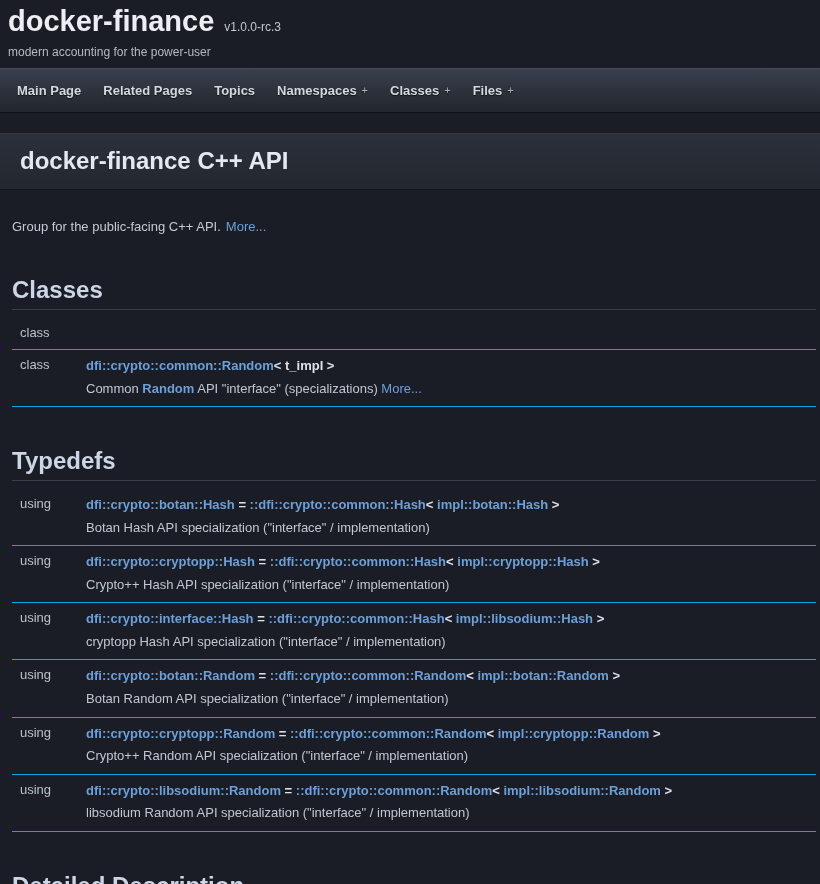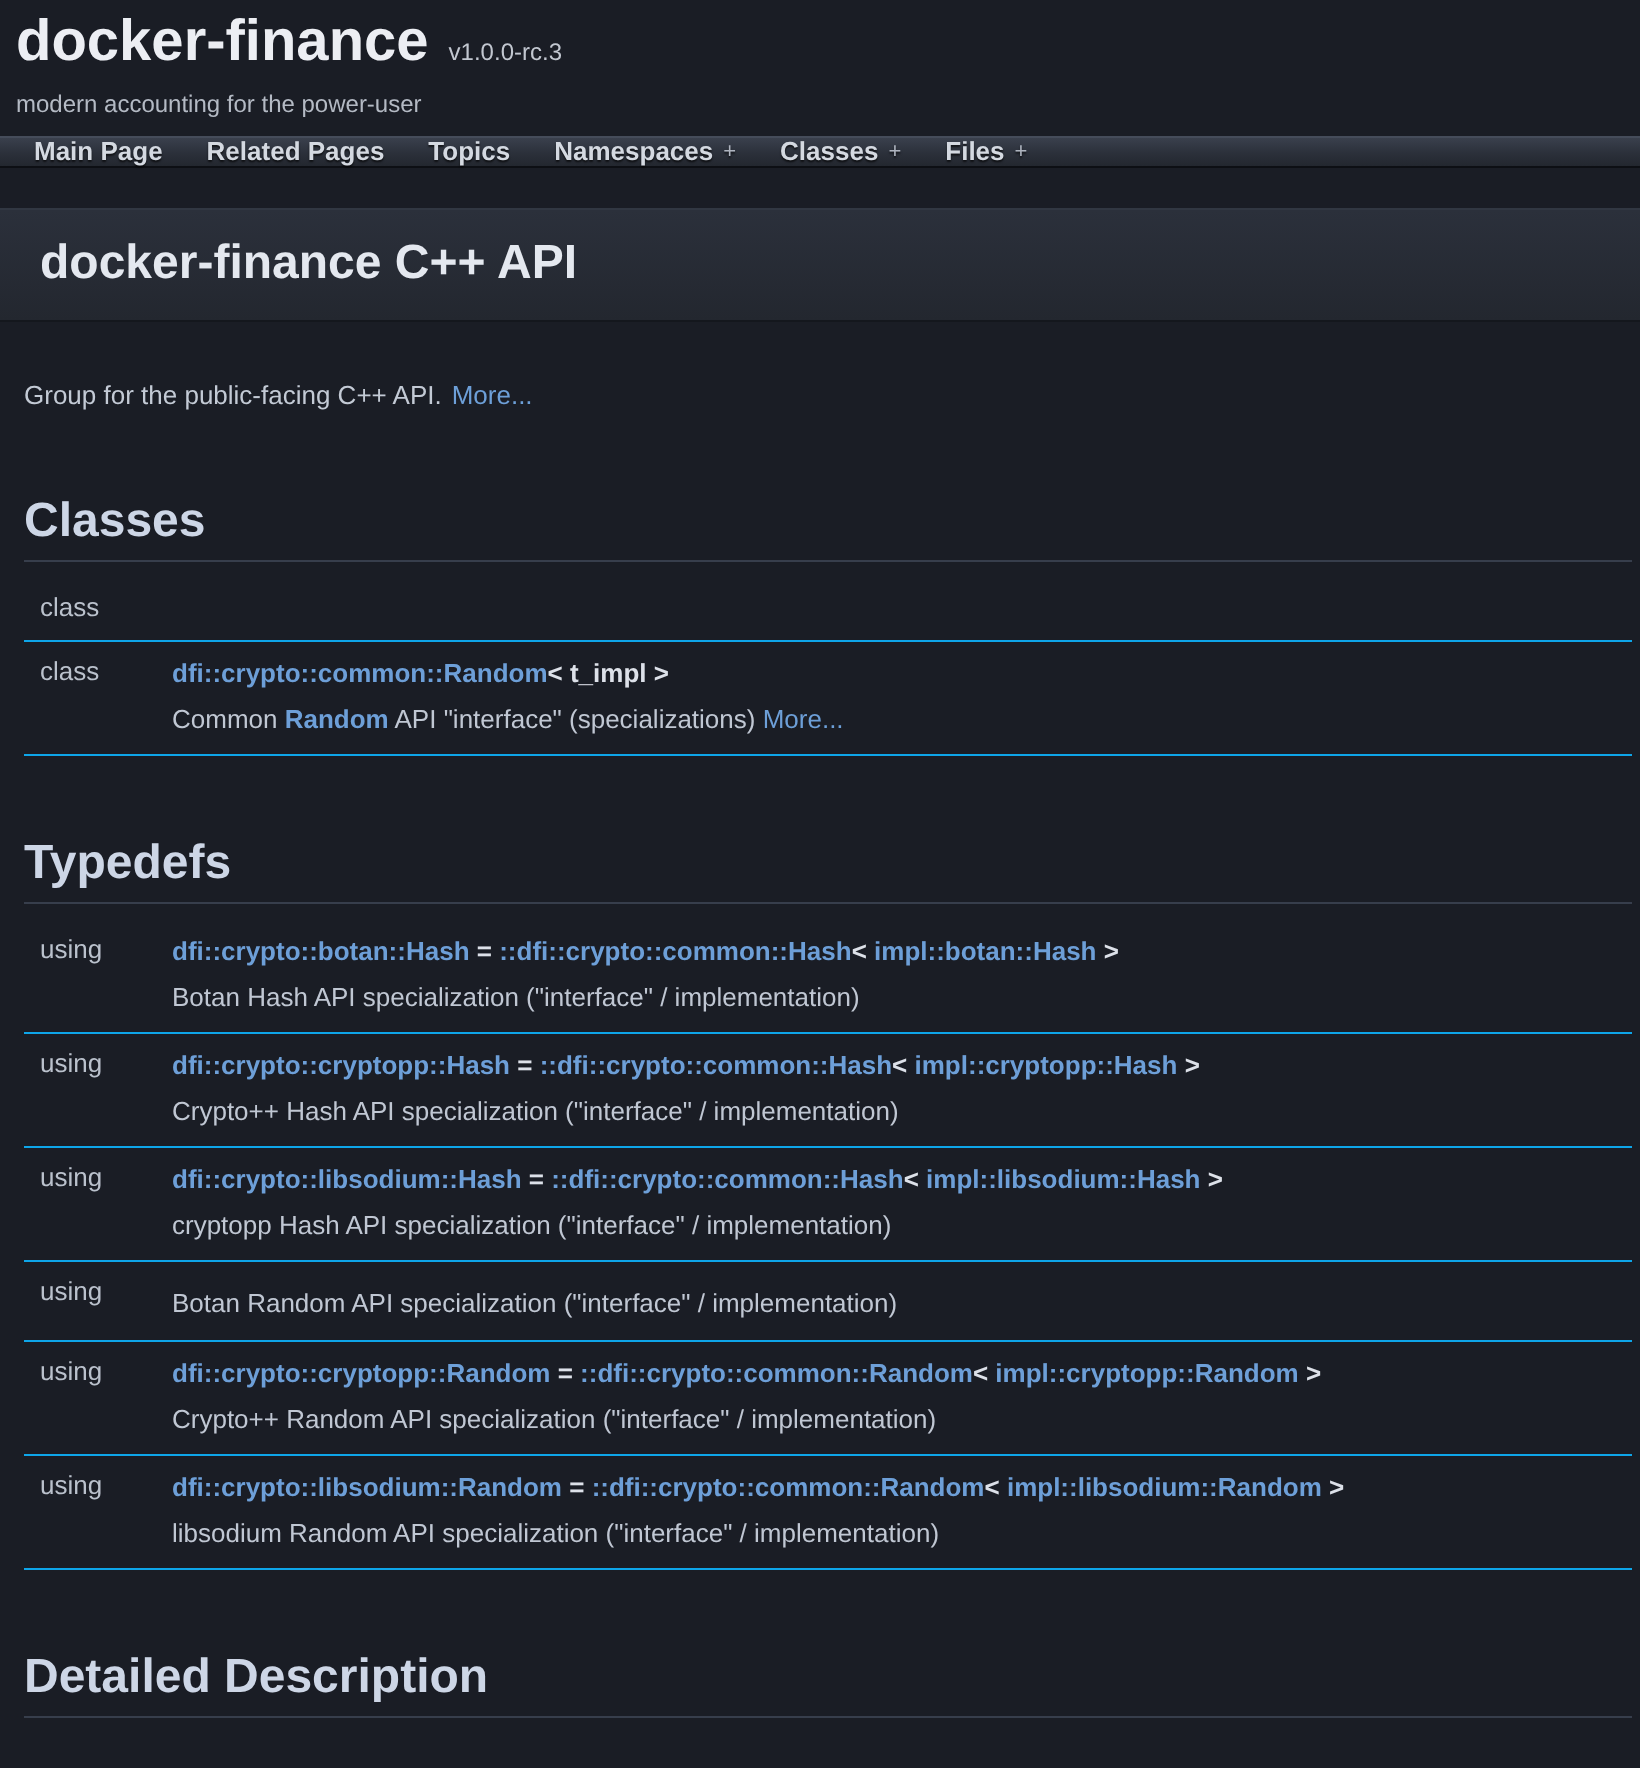--- a/index.html
+++ b/index.html
@@ -17,21 +17,21 @@
   .titlearea { padding: 6px 8px 2px 8px; }
   .projectrow { display: flex; align-items: baseline; }
   .projectname { font-size: 29px; font-weight: 700; color: #eceef3; line-height: 1.1; }
   .projectnumber { font-size: 12px; font-weight: 400; color: #c2c7d0; margin-left: 10px; }
   .projectbrief { font-size: 12px; color: #b4bac4; margin-top: 7px; padding-bottom: 7px; }
 
   
   .tabs {
     display: flex;
     align-items: stretch;
-    height: 16px;
+    height: 45px;
     padding-left: 6px;
     background: linear-gradient(180deg, #3a404d 0%, #2b303a 55%, #23272f 100%);
     border-top: 1px solid #454c5a;
     border-bottom: 1px solid #0d0f14;
   }
   .tab {
     display: flex; align-items: center;
     padding: 0 11px;
     color: #d4d9e1;
     font-size: 13px;
@@ -154,27 +154,28 @@
       <div class="mem-row">
         <div class="mem-left">using</div>
         <div class="mem-right">
           <div class="mem-name"><span class="mlink mbold">dfi::crypto::cryptopp::Hash</span><span class="mplain mbold"> = </span><span class="mlink mbold">::dfi::crypto::common::Hash</span><span class="mplain mbold">&lt; </span><span class="mlink mbold">impl::cryptopp::Hash</span><span class="mplain mbold"> &gt;</span></div>
           <div class="mem-desc"><span class="mplain">Crypto++ Hash API specialization ("interface" / implementation)</span></div>
         </div>
       </div>
       <div class="mem-row">
         <div class="mem-left">using</div>
         <div class="mem-right">
-          <div class="mem-name"><span class="mlink mbold">dfi::crypto::libsodium::Hash</span><span class="mplain mbold"> = </span><span class="mlink mbold">::dfi::crypto::common::Hash</span><span class="mplain mbold">&lt; </span><span class="mlink mbold">impl::libsodium::Hash</span><span class="mplain mbold"> &gt;</span></div>
+          <div class="mem-name"><span class="mlink mbold">dfi::crypto::interface::Hash</span><span class="mplain mbold"> = </span><span class="mlink mbold">::dfi::crypto::common::Hash</span><span class="mplain mbold">&lt; </span><span class="mlink mbold">impl::libsodium::Hash</span><span class="mplain mbold"> &gt;</span></div>
           <div class="mem-desc"><span class="mplain">cryptopp Hash API specialization ("interface" / implementation)</span></div>
         </div>
       </div>
       <div class="mem-row">
         <div class="mem-left">using</div>
         <div class="mem-right">
+          <div class="mem-name"><span class="mlink mbold">dfi::crypto::botan::Random</span><span class="mplain mbold"> = </span><span class="mlink mbold">::dfi::crypto::common::Random</span><span class="mplain mbold">&lt; </span><span class="mlink mbold">impl::botan::Random</span><span class="mplain mbold"> &gt;</span></div>
           <div class="mem-desc"><span class="mplain">Botan Random API specialization ("interface" / implementation)</span></div>
         </div>
       </div>
       <div class="mem-row">
         <div class="mem-left">using</div>
         <div class="mem-right">
           <div class="mem-name"><span class="mlink mbold">dfi::crypto::cryptopp::Random</span><span class="mplain mbold"> = </span><span class="mlink mbold">::dfi::crypto::common::Random</span><span class="mplain mbold">&lt; </span><span class="mlink mbold">impl::cryptopp::Random</span><span class="mplain mbold"> &gt;</span></div>
           <div class="mem-desc"><span class="mplain">Crypto++ Random API specialization ("interface" / implementation)</span></div>
         </div>
       </div>

